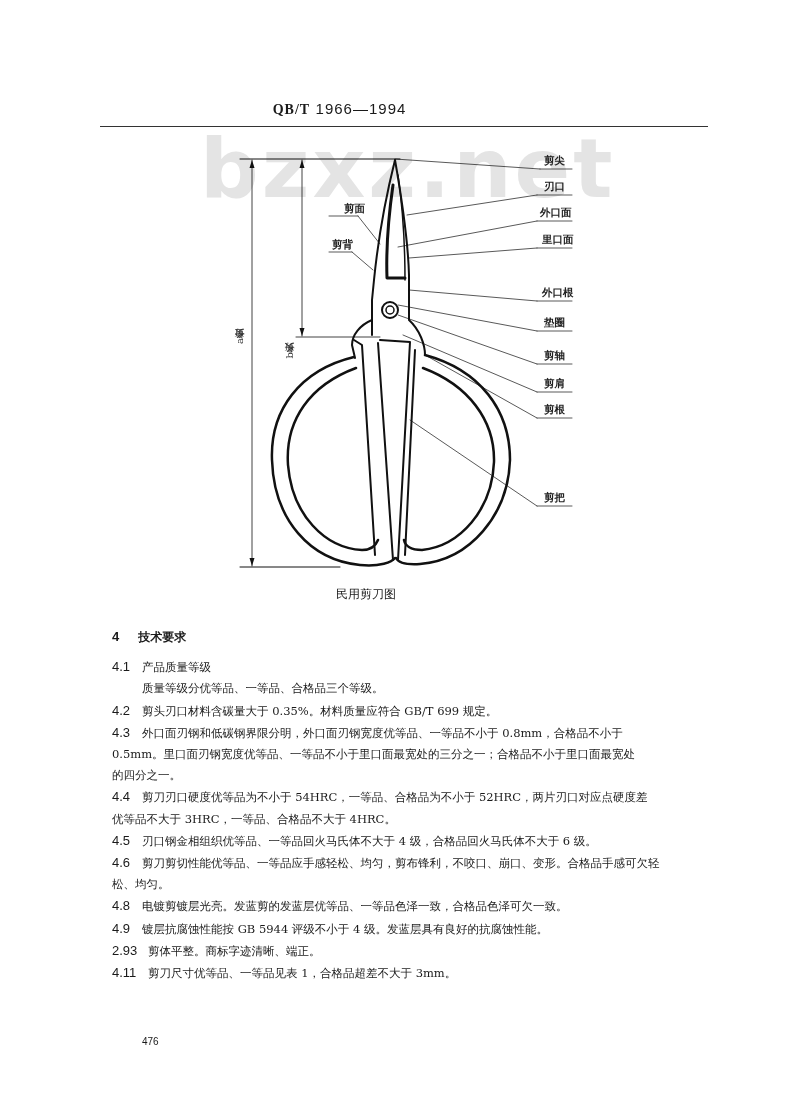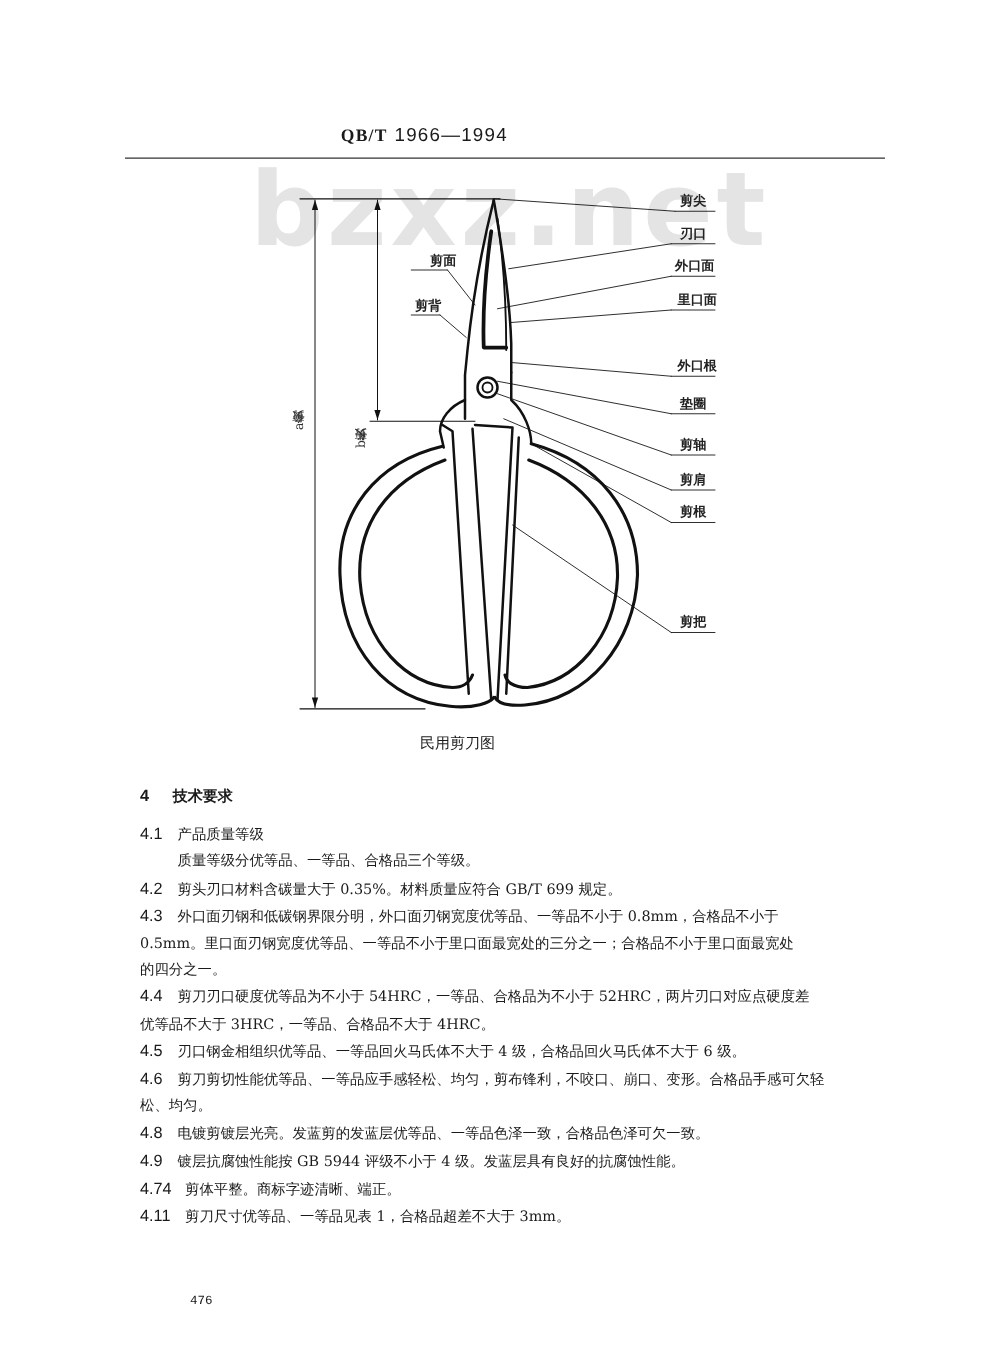--- a/index.html
+++ b/index.html
@@ -28,21 +28,21 @@
   }
   .caption { position:absolute; left:0; top:586px; width:732px; text-align:center; font-size:12px; }
   .body-text { position:absolute; left:112px; top:626px; width:600px; font-size:11.5px; line-height:21.2px; }
   .sec-title { font-weight:bold; font-size:12px; margin-bottom:8px; font-family:"DejaVu Sans", sans-serif; }
   .sec-title .num { display:inline-block; width:22px; font-family:"Liberation Sans", sans-serif; font-size:13px; }
   .clause { margin:0; }
   .clause .num {
     display:inline-block; min-width:30px; font-family:"Liberation Sans", sans-serif; font-size:13px;
   }
   .indent { padding-left:30px; }
-  .page-num { position:absolute; left:152px; top:1036px; font-size:10px; font-family:Liberation Mono, monospace; }
+  .page-num { position:absolute; left:142px; top:1036px; font-size:10px; font-family:Liberation Sans, sans-serif; }
 </style>
 </head>
 <body>
 
 <div class="header">
   <span class="code-b">QB/T</span>
   <span class="code-n">1966—1994</span>
 </div>
 <div class="header-rule"></div>
 
@@ -152,18 +152,18 @@
 
   <p class="clause"><span class="num">4.5</span><span>刃口钢金相组织优等品、一等品回火马氏体不大于 4 级，合格品回火马氏体不大于 6 级。</span></p>
 
   <p class="clause"><span class="num">4.6</span><span>剪刀剪切性能优等品、一等品应手感轻松、均匀，剪布锋利，不咬口、崩口、变形。合格品手感可欠轻</span><br><span>松、均匀。</span></p>
 
 
   <p class="clause"><span class="num">4.8</span><span>电镀剪镀层光亮。发蓝剪的发蓝层优等品、一等品色泽一致，合格品色泽可欠一致。</span></p>
 
   <p class="clause"><span class="num">4.9</span><span>镀层抗腐蚀性能按 GB 5944 评级不小于 4 级。发蓝层具有良好的抗腐蚀性能。</span></p>
 
-  <p class="clause"><span class="num" style="min-width:36px">4.74</span><span>剪体平整。商标字迹清晰、端正。</span></p>
+  <p class="clause"><span class="num" style="min-width:36px">2.93</span><span>剪体平整。商标字迹清晰、端正。</span></p>
 
   <p class="clause"><span class="num" style="min-width:36px">4.11</span><span>剪刀尺寸优等品、一等品见表 1，合格品超差不大于 3mm。</span></p>
 </div>
 
 <div class="page-num">476</div>
 
 </body></html>

